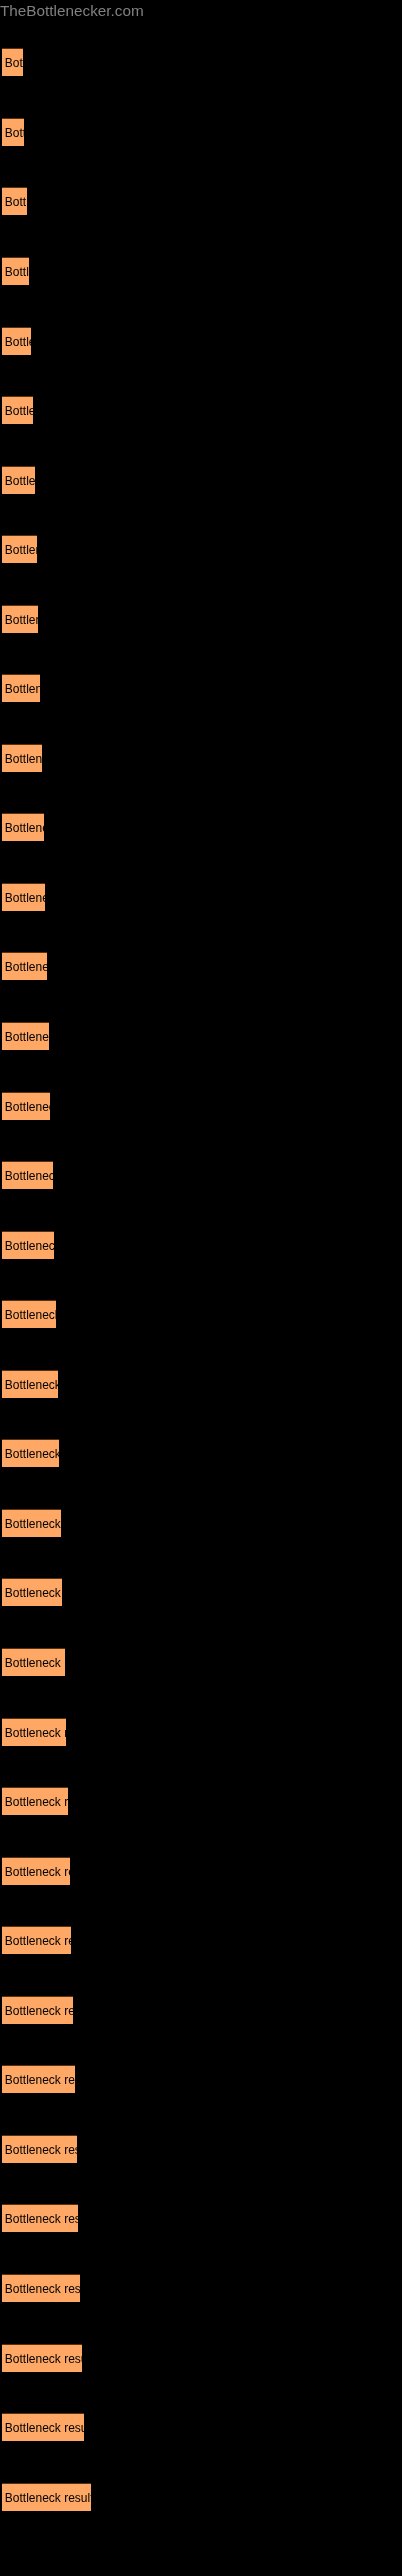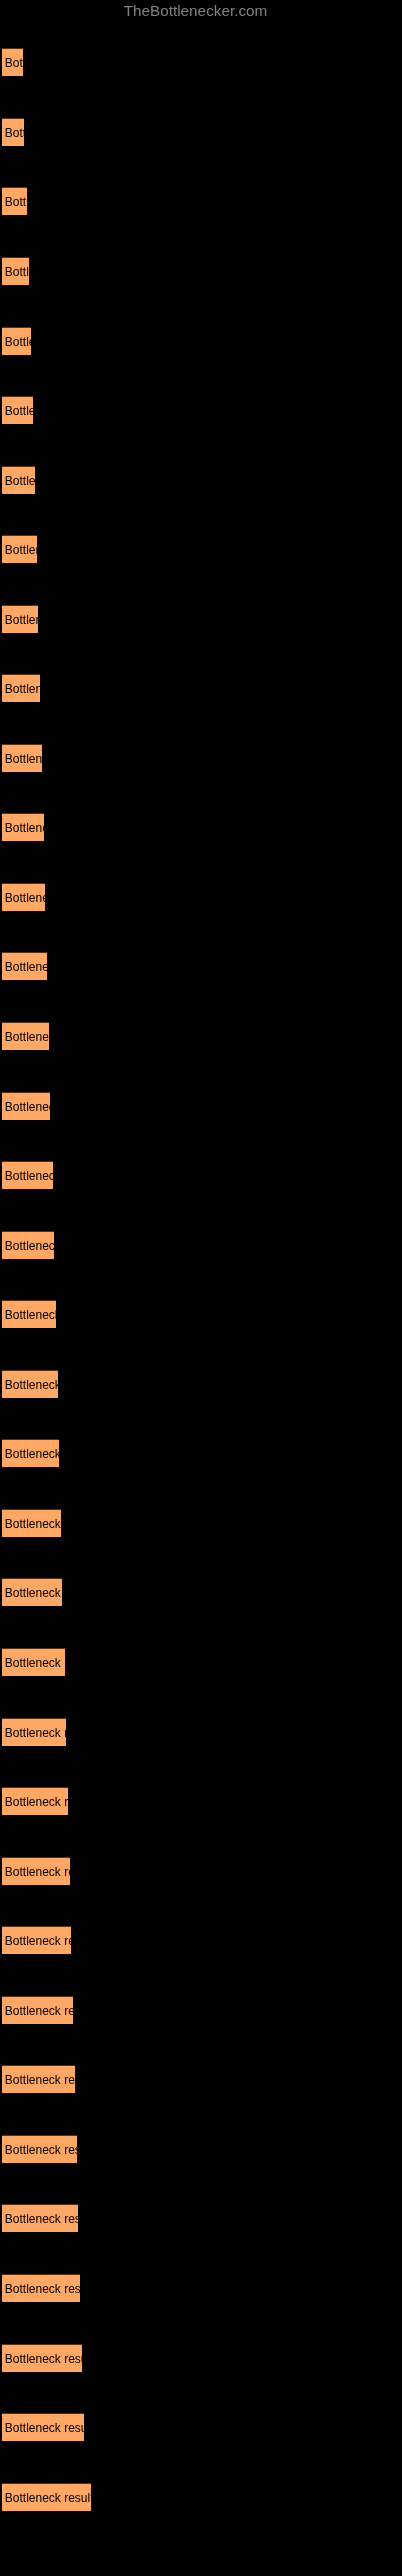--- a/index.html
+++ b/index.html
@@ -25,21 +25,21 @@
   .site-header {
     position: absolute;
     top: 0;
     left: 0;
     width: 396px;
     height: 22.5px;
     box-sizing: border-box;
     padding-right: 5px;
     display: flex;
     align-items: center;
-    justify-content: center;
+    justify-content: flex-start;
   }
   .site-title {
     color: #808080;
     font-size: 15.3px;
     font-family: "Liberation Sans", sans-serif;
     font-weight: 400;
     letter-spacing: 0px;
     white-space: nowrap;
     line-height: 17.7px;
   }

